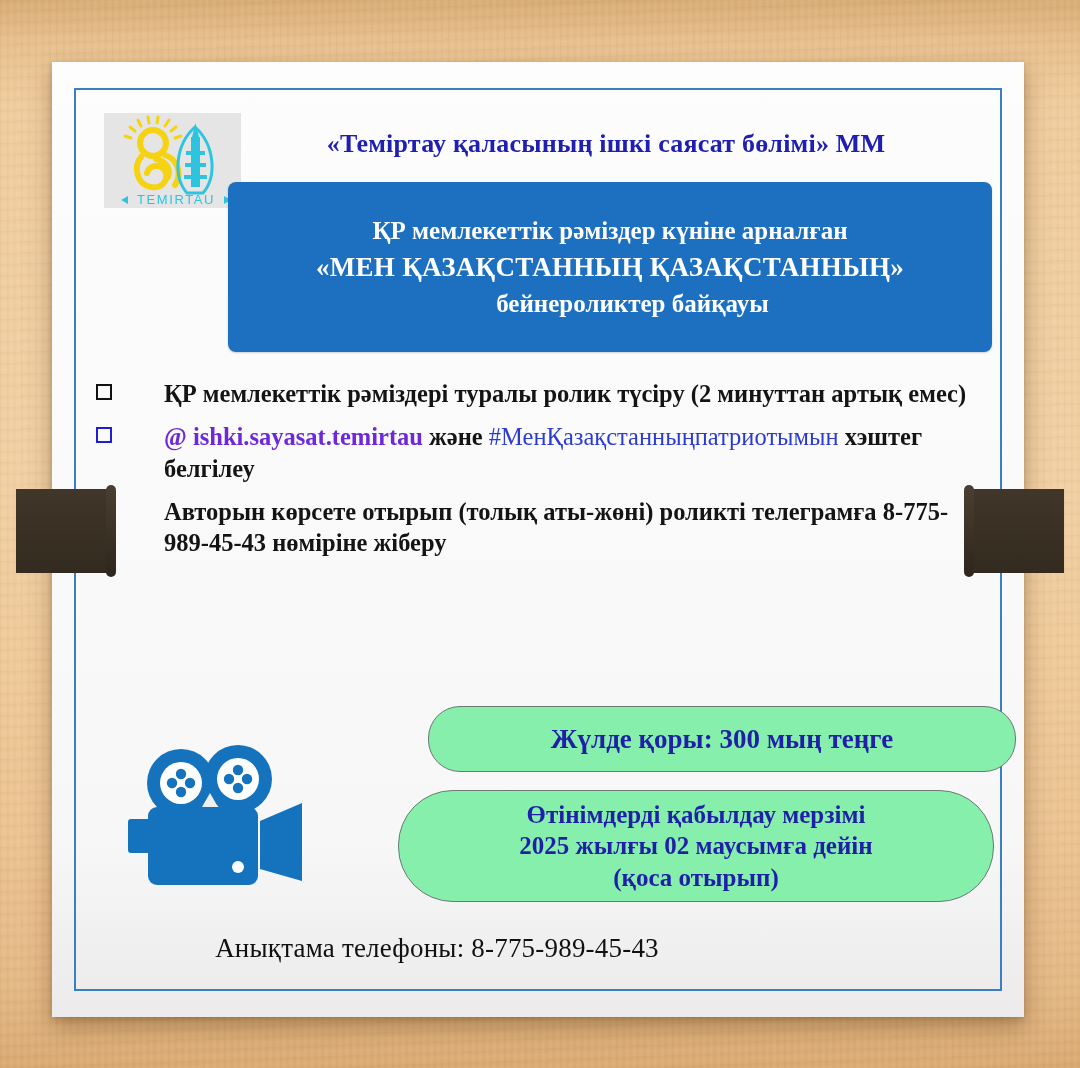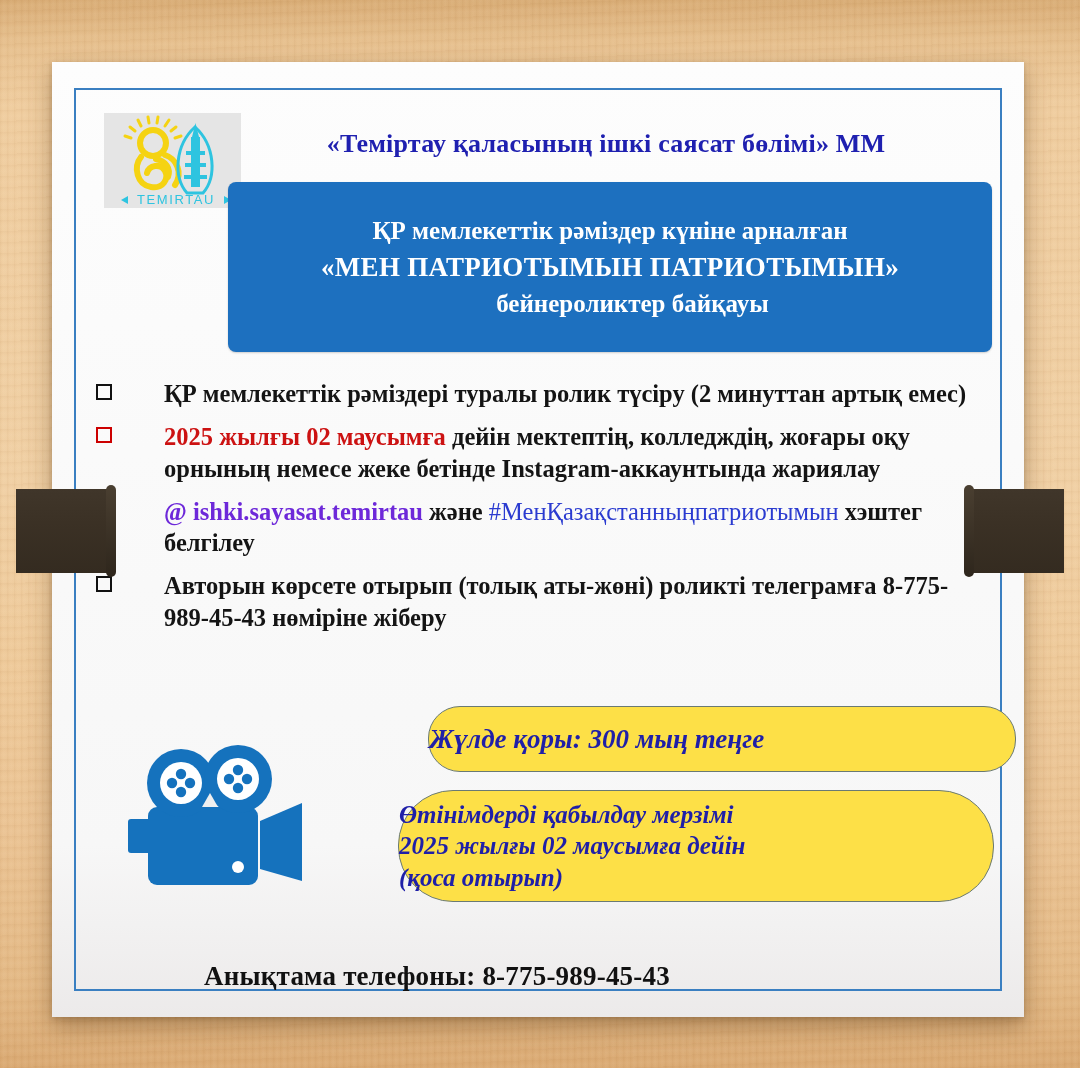--- a/index.html
+++ b/index.html
@@ -121,45 +121,43 @@
   .red-t{color:#cc1212;}
   .blue-t{color:#6d28d9;}
   .hash-t{color:#2b3bd0;font-weight:normal;}
 
   
   #camera{position:absolute;left:126px;top:745px;width:200px;height:160px;}
 
   
   .pill{
     position:absolute;
-    background:#fde047;
+    background:#86efac;
     border:1.6px solid #6a7a73;
     color:#1f1fa8;
     font-weight:bold;
-    display:flex;flex-direction:column;align-items:flex-start;justify-content:center;
+    display:flex;flex-direction:column;align-items:center;justify-content:center;
     text-align:center;
-    font-style:italic;
   }
   #pill-prize{
     left:428px;top:706px;width:586px;height:64px;
     border-radius:32px/32px;
     font-size:27px;
   }
   #pill-deadline{
     left:398px;top:790px;width:594px;height:110px;
     border-radius:55px/55px;
     font-size:25px;line-height:1.26;
   }
 
   
   #footer{
     position:absolute;left:0;top:933px;width:874px;
-    text-align:center;font-size:27px;font-weight:bold;color:#111;
+    text-align:center;font-size:27px;font-weight:normal;color:#111;
     letter-spacing:.2px;
-    margin-top:28px;
   }
 </style>
 </head>
 <body>
 
 <div id="wood"></div>
 
 <div id="sheet">
   <div id="sheet-border"></div>
 </div>
@@ -207,32 +205,28 @@
       <text x="65" y="89" text-anchor="middle" fill="#2ec4e0" font-family="'Liberation Sans', sans-serif" font-size="13" letter-spacing="1.6">TEMIRTAU</text>
       <polygon points="10,85 17,81 17,89" fill="#2ec4e0"></polygon>
       <polygon points="120,85 113,81 113,89" fill="#2ec4e0"></polygon>
     </svg>
   </div>
 
   <div id="header-title">«Теміртау қаласының ішкі саясат бөлімі» ММ</div>
 
   <div id="banner">
     <div class="l1">ҚР мемлекеттік рәміздер күніне арналған</div>
-    <div class="l2">«МЕН ПАТРИОТЫМЫН ПАТРИОТЫМЫН»</div>
+    <div class="l2">«МЕН ҚАЗАҚСТАННЫҢ ҚАЗАҚСТАННЫҢ»</div>
     <div class="l3">бейнероликтер байқауы</div>
   </div>
 
   <div id="bullets">
       <div class="bullet-row">
         <div class="bullet-box" style="border-color: rgb(17, 17, 17);"></div>
         <div class="bullet-text"><span>ҚР мемлекеттік рәміздері туралы ролик түсіру (2 минуттан артық емес)</span></div>
-      </div>
-      <div class="bullet-row">
-        <div class="bullet-box" style="border-color: rgb(204, 0, 0);"></div>
-        <div class="bullet-text"><span class="red-t">2025 жылғы 02 маусымға</span><span> дейін мектептің, колледждің, жоғары оқу орнының немесе жеке бетінде Instagram-аккаунтында жариялау</span></div>
       </div>
       <div class="bullet-row">
         <div class="bullet-box" style="border-color: rgb(31, 31, 207);"></div>
         <div class="bullet-text"><span class="blue-t">@ ishki.sayasat.temirtau</span><span> және </span><span class="hash-t">#МенҚазақстанныңпатриотымын</span><span> хэштег белгілеу</span></div>
       </div>
       <div class="bullet-row">
         <div class="bullet-box" style="border-color: rgb(17, 17, 17);"></div>
         <div class="bullet-text"><span> Авторын көрсете отырып (толық аты-жөні) роликті телеграмға 8-775-989-45-43 нөміріне жіберу</span></div>
       </div>
     </div>

